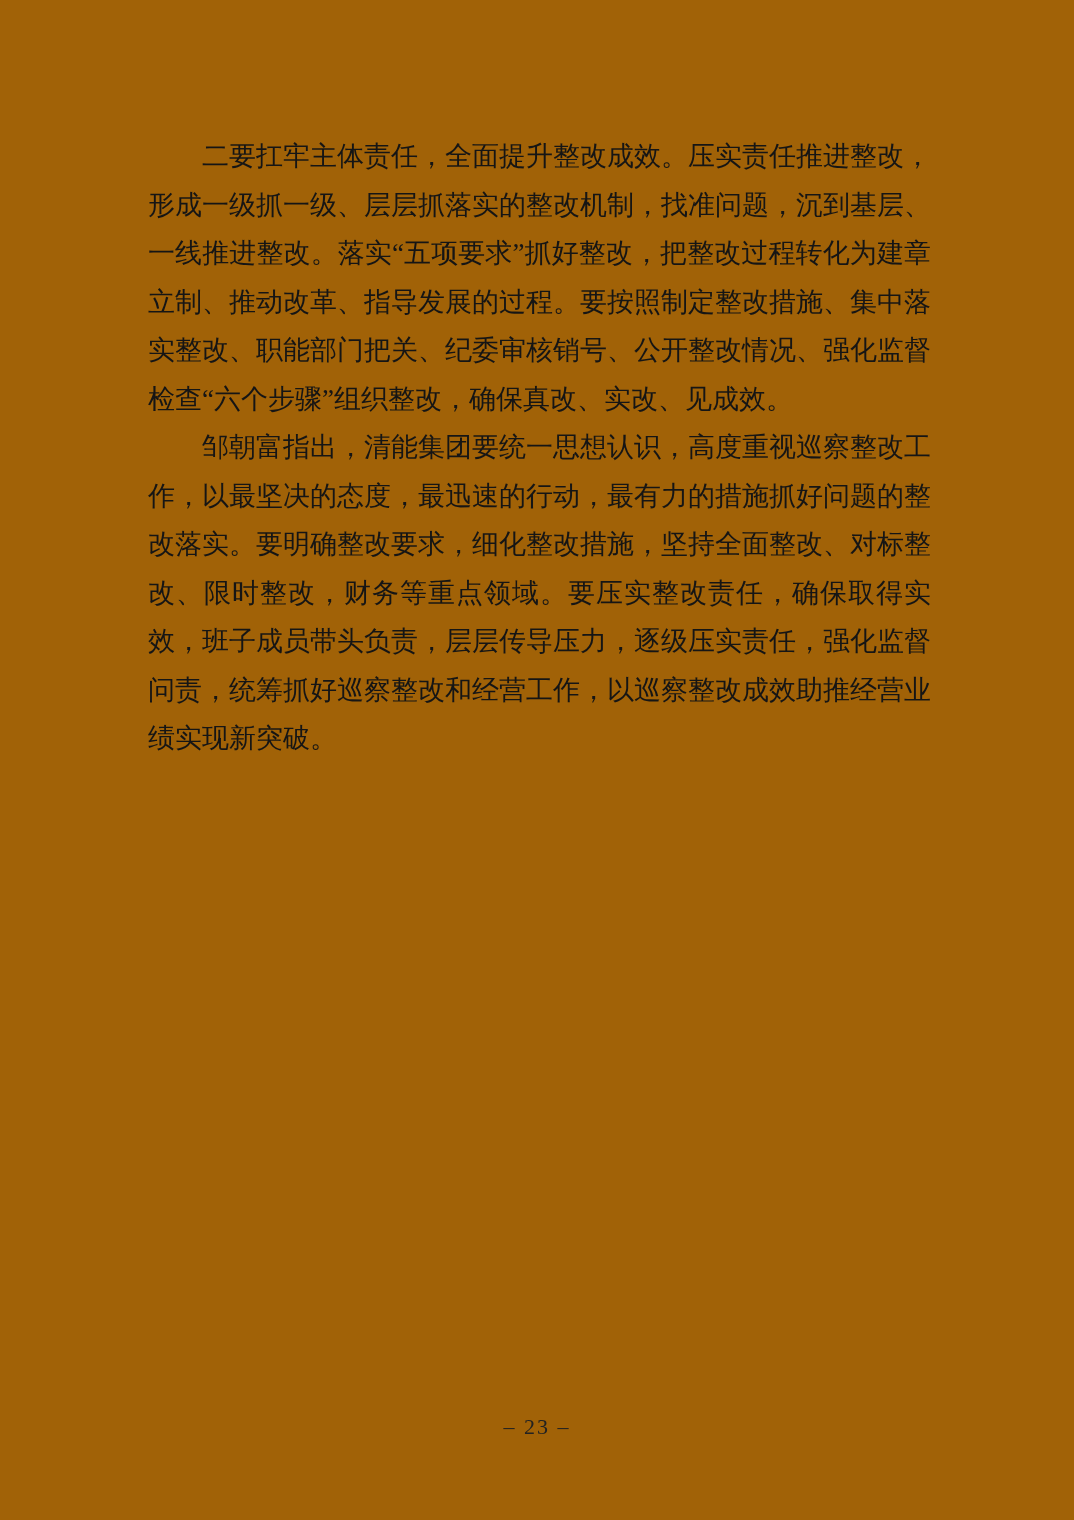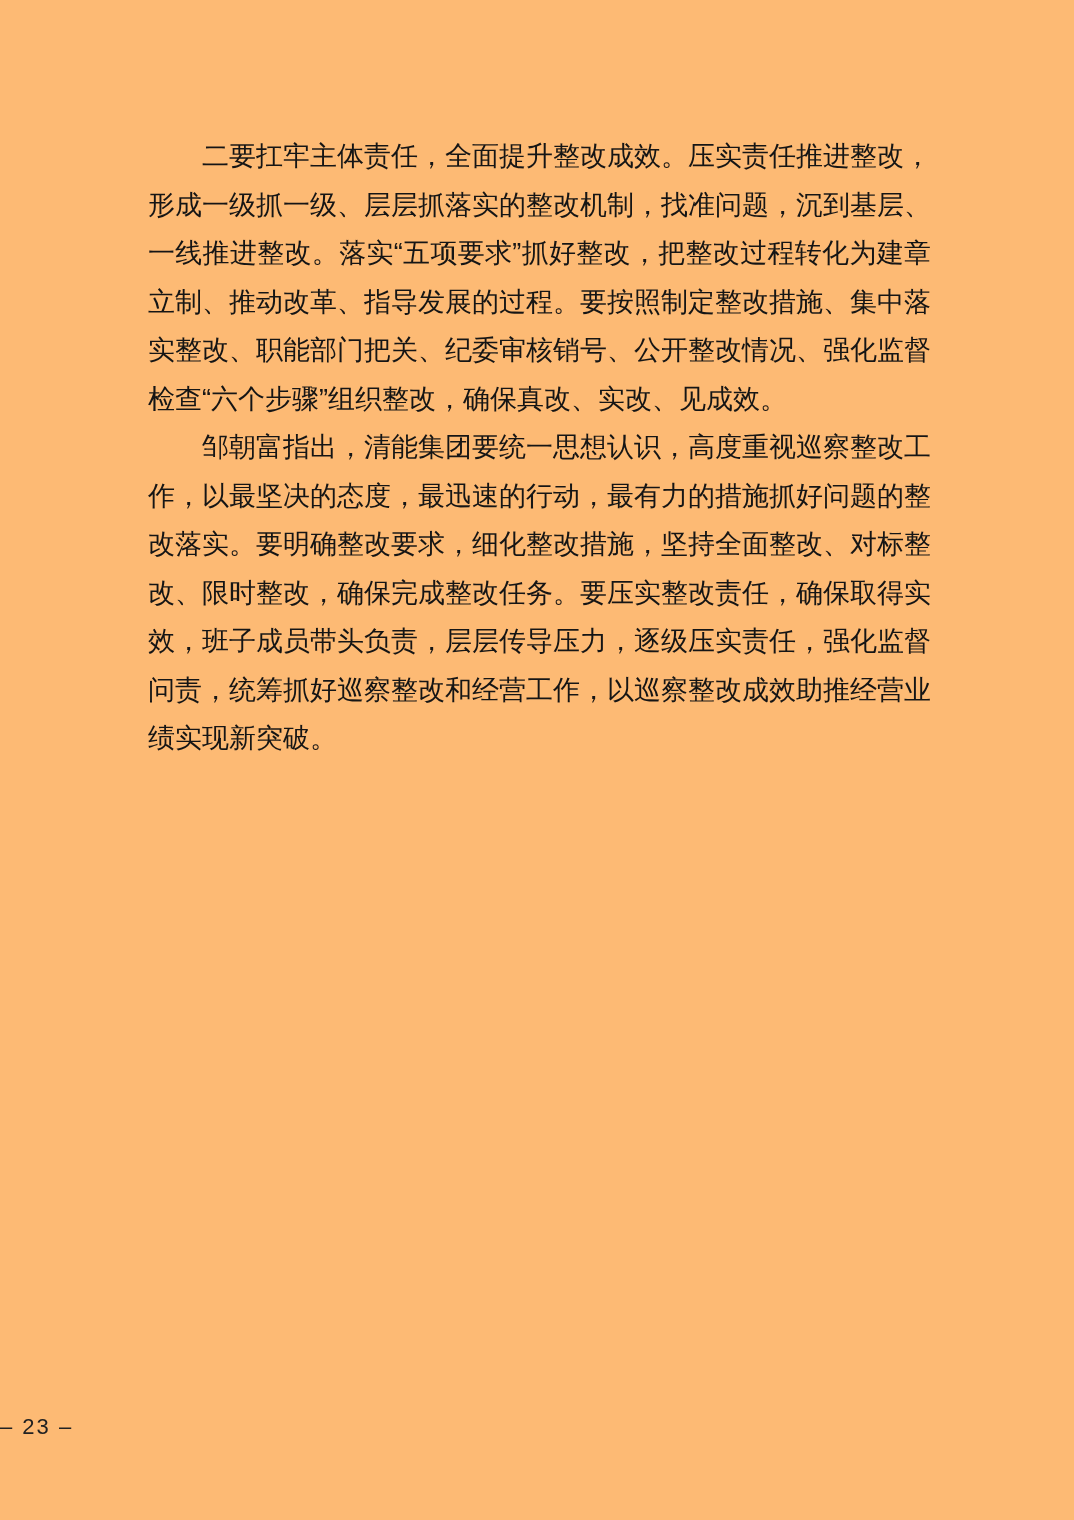--- a/index.html
+++ b/index.html
@@ -4,23 +4,23 @@
 <style>
   html, body {
     margin: 0;
     padding: 0;
     background: #ffffff;
   }
   .page {
     position: relative;
     width: 1074px;
     height: 1520px;
-    background: #fdba74;
+    background: #a16207;
     overflow: hidden;
-    font-family: Liberation Sans, sans-serif;
+    font-family: Liberation Serif, serif;
     color: #151515;
   }
   .doc-body {
     position: absolute;
     left: 148px;
     top: 132px;
     width: 783px;
   }
   .para {
     margin: 0;
@@ -31,29 +31,30 @@
     text-justify: inter-ideograph;
     text-indent: 2em;
     word-break: break-all;
     letter-spacing: 0;
   }
   .footer {
     position: absolute;
     top: 1412px;
     left: 0;
     width: 100%;
+    text-align: center;
     font-size: 22px;
     line-height: 30px;
     color: #222222;
     letter-spacing: 2px;
   }
 </style>
 </head>
 <body>
 
 <div class="page">
   <div class="doc-body">
     <p class="para">二要扛牢主体责任，全面提升整改成效。压实责任推进整改，形成一级抓一级、层层抓落实的整改机制，找准问题，沉到基层、一线推进整改。落实“五项要求”抓好整改，把整改过程转化为建章立制、推动改革、指导发展的过程。要按照制定整改措施、集中落实整改、职能部门把关、纪委审核销号、公开整改情况、强化监督检查“六个步骤”组织整改，确保真改、实改、见成效。</p>
-    <p class="para">邹朝富指出，清能集团要统一思想认识，高度重视巡察整改工作，以最坚决的态度，最迅速的行动，最有力的措施抓好问题的整改落实。要明确整改要求，细化整改措施，坚持全面整改、对标整改、限时整改，确保完成整改任务。要压实整改责任，确保取得实效，班子成员带头负责，层层传导压力，逐级压实责任，强化监督问责，统筹抓好巡察整改和经营工作，以巡察整改成效助推经营业绩实现新突破。</p>
+    <p class="para">邹朝富指出，清能集团要统一思想认识，高度重视巡察整改工作，以最坚决的态度，最迅速的行动，最有力的措施抓好问题的整改落实。要明确整改要求，细化整改措施，坚持全面整改、对标整改、限时整改，财务等重点领域。要压实整改责任，确保取得实效，班子成员带头负责，层层传导压力，逐级压实责任，强化监督问责，统筹抓好巡察整改和经营工作，以巡察整改成效助推经营业绩实现新突破。</p>
   </div>
 
   <div class="footer">– 23 –</div>
 </div>
 
 </body></html>

